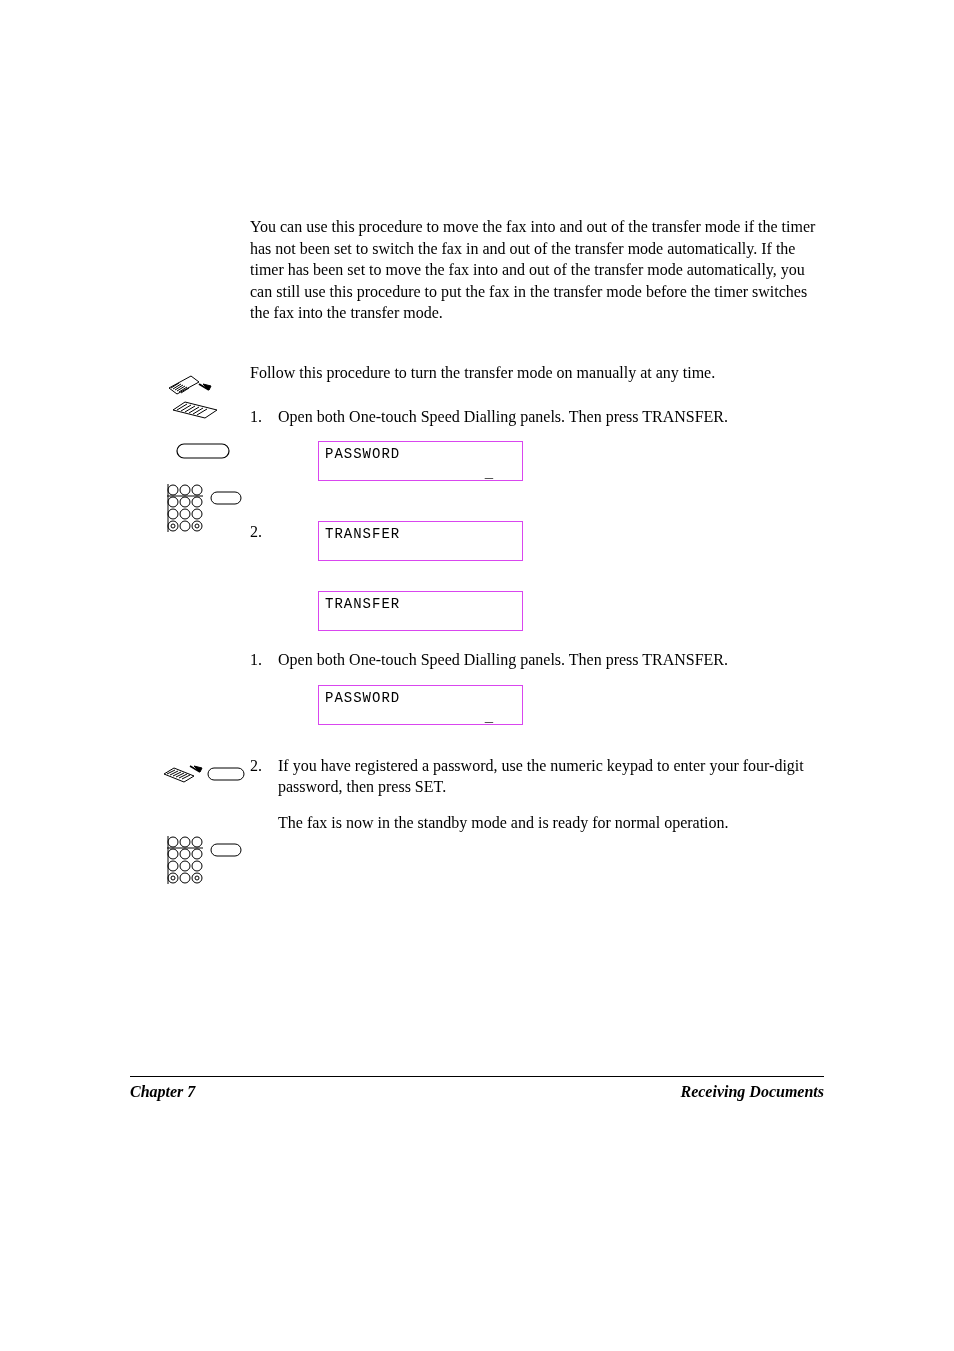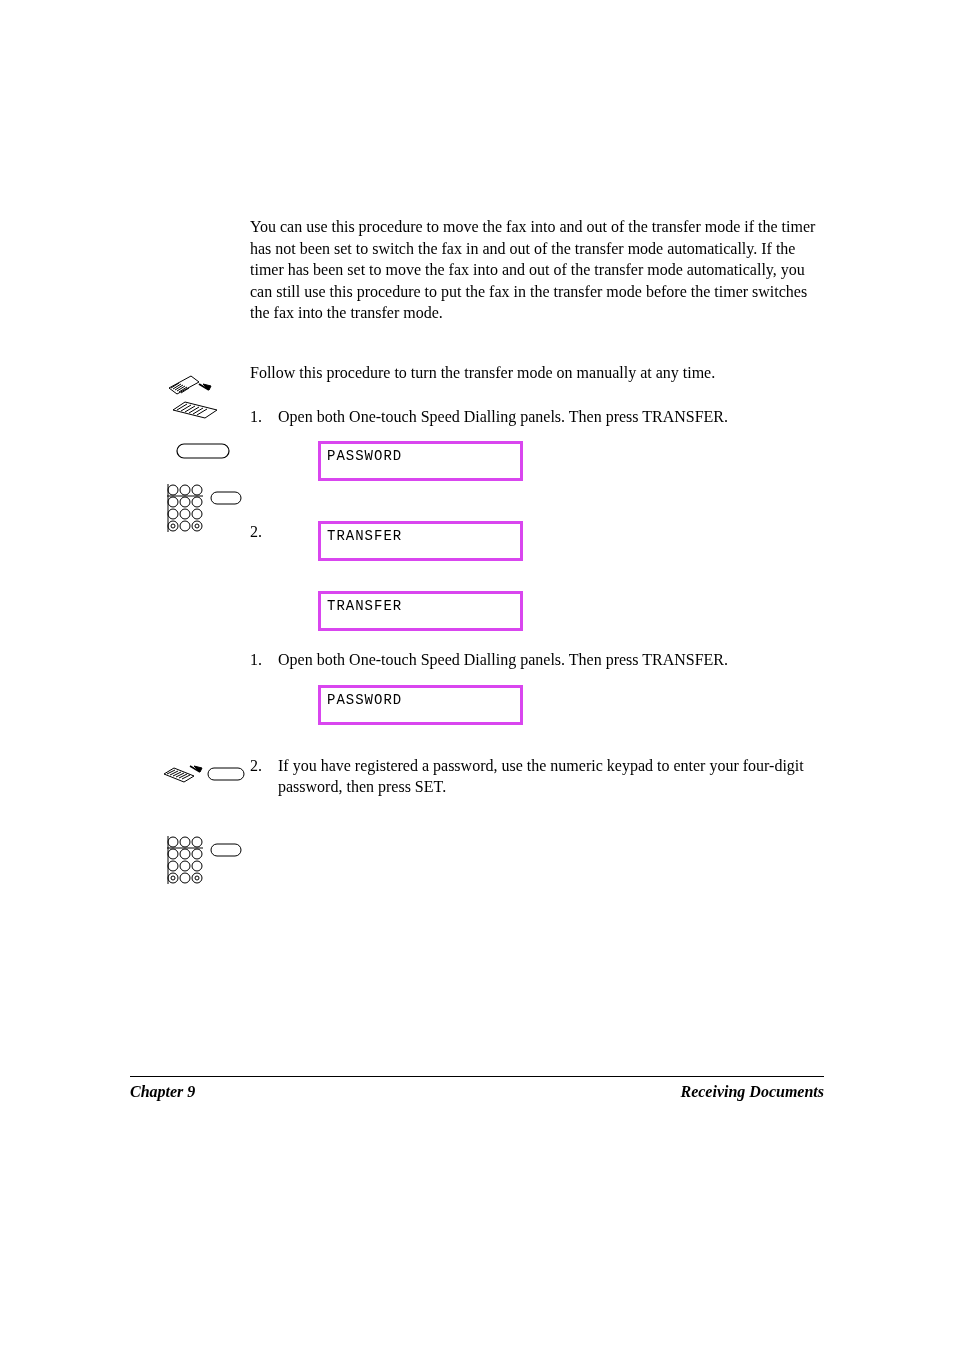--- a/index.html
+++ b/index.html
@@ -39,21 +39,21 @@
   }
   .step-body {
     margin-left: 28px;
   }
   .lcd {
     margin-top: 14px;
     margin-bottom: 14px;
     margin-left: 40px;
     width: 205px;
     height: 40px;
-    border: 3px solid #d946ef;
+    border: 1px solid #d946ef;
     box-sizing: border-box;
     font-family: "Courier New", monospace;
     font-size: 14px;
     letter-spacing: 1px;
     padding: 3px 6px 0 6px;
     white-space: pre;
     overflow: hidden;
   }
   .post-lcd {
     margin-top: 14px;
@@ -221,26 +221,27 @@
         <span>Open both One-touch Speed Dialling panels. Then press TRANSFER.</span>
         <div class="lcd">PASSWORD
                  _</div>
       </div>
     </div>
 
     <div class="step" style="margin-top:18px;">
       <span class="step-num">2.</span>
       <div class="step-body">
         <span>If you have registered a password, use the numeric keypad to enter your four-digit password, then press SET.</span>
+        <p class="post-lcd">The fax is now in the standby mode and is ready for normal operation.</p>
       </div>
     </div>
 
   </div>
 
   <div class="footer">
     <hr class="footer-rule">
     <div class="footer-row">
-      <span>Chapter 9</span>
+      <span>Chapter 7</span>
       <span>Receiving Documents</span>
     </div>
   </div>
 
 </div>
 
 </body></html>

